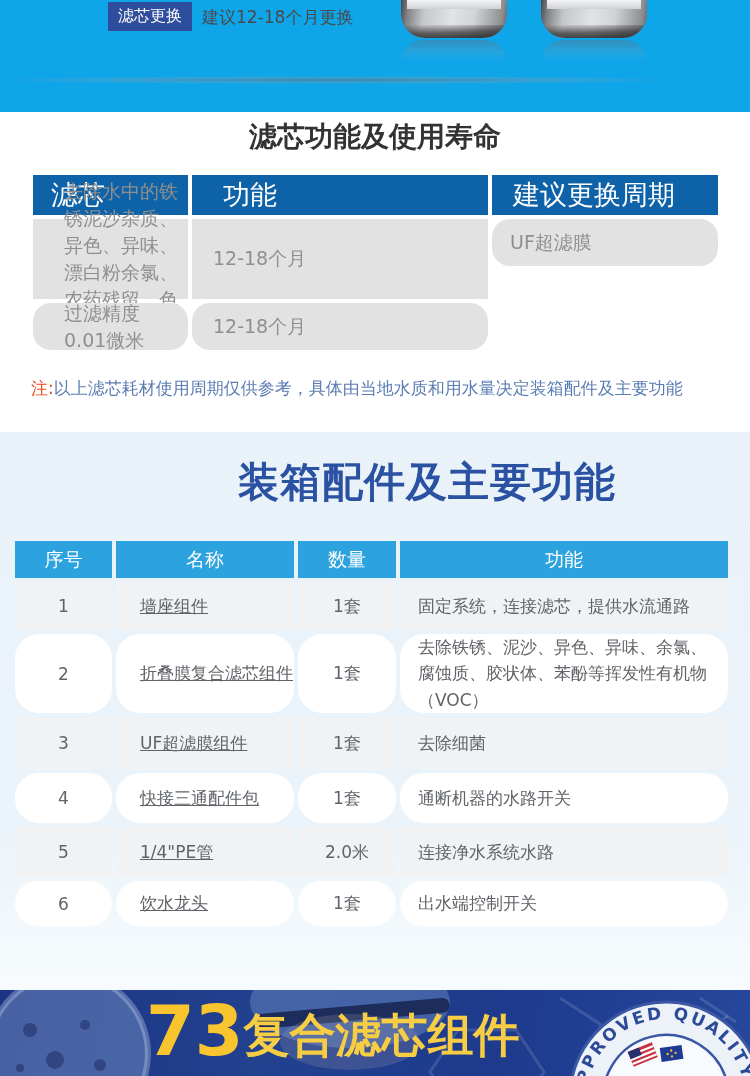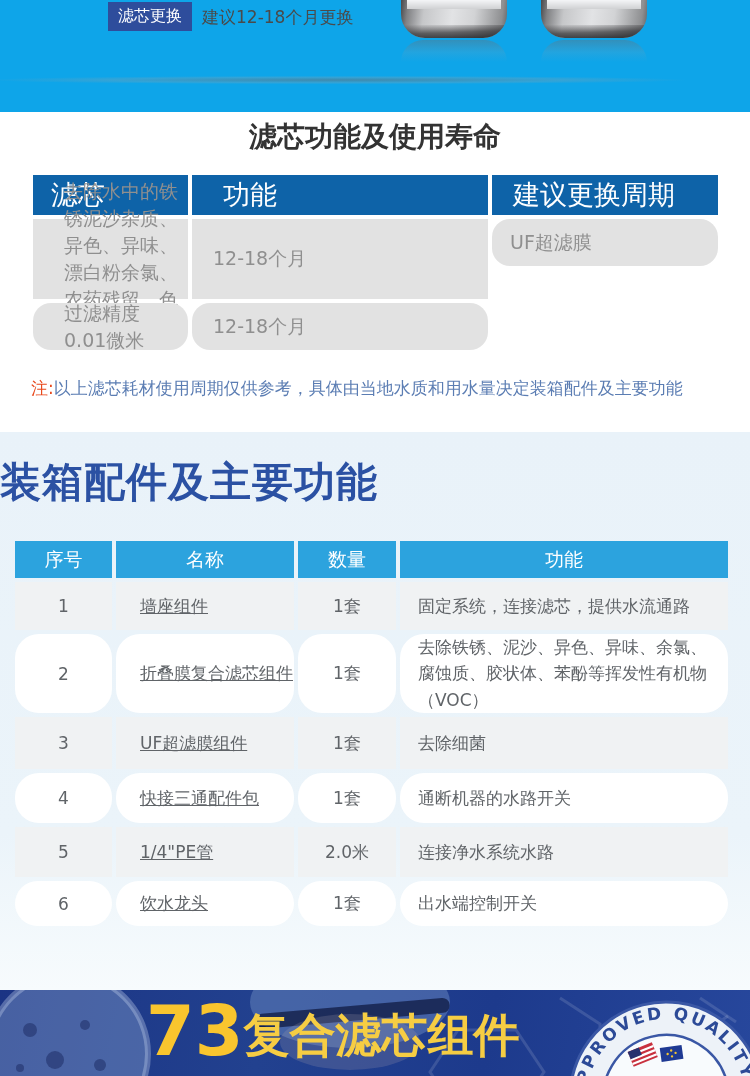--- a/index.html
+++ b/index.html
@@ -39,21 +39,21 @@
   .t1 .c { background:#e2e2e2; color:#8f8f8f; font-size:19px; display:flex; align-items:center; }
   .t1 .p1 { padding-left:18px; } .t1 .p2 { padding-left:31px; } .t1 .p3 { padding-left:21px; }
   .t1 .row1 { height:80px; } .t1 .row2 { height:47px;border-radius:18px; }
   .t1 .fn { line-height:1.42; padding-right:6px; }
   .note { position:absolute; top:377px; left:31px; width:702px; font-size:17px; line-height:1.35; }
   .note .pre { color:#e8481c; } .note .txt { color:#5b7db3; }
 
   
   .packing { position:absolute; top:432px; left:0; width:750px; height:558px;
     background:linear-gradient(180deg,#e9f2f9 0%, #ebf4fa 72%, #f7fbfd 100%); }
-  .pk-title { position:absolute; top:23px; left:0; width:616px; text-align:left;
+  .pk-title { position:absolute; top:23px; left:0; width:616px; text-align:right;
     font-size:41px; font-weight:800; color:#2b51a3; letter-spacing:1px; }
   .t2 { position:absolute; top:109px; left:15px; width:713px; display:grid;
     grid-template-columns:97px 178px 98px 1fr; gap:4px; }
   .t2 .h { background:#2ca3de; color:#fff; font-size:19px; height:37px;
     display:flex; align-items:center; justify-content:center; }
   .t2 .cell { font-size:17px; color:#606468; display:flex; align-items:center; }
   .t2 .odd { background:#f0f2f3; } .t2 .even { background:#ffffff;border-radius:24px; }
   .t2 .no, .t2 .qty { justify-content:center; }
   .t2 .nm { padding-left:24px;text-decoration:underline; }
   .t2 .fn { padding-left:18px; padding-right:14px; line-height:1.55; }

